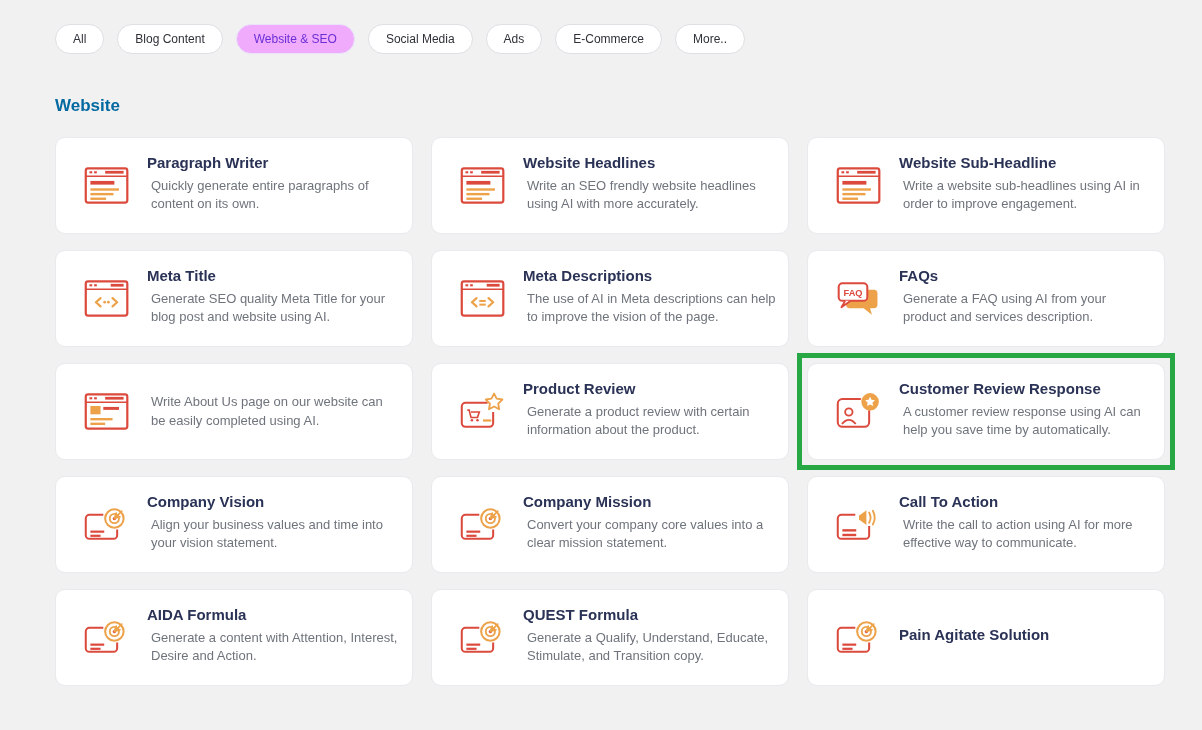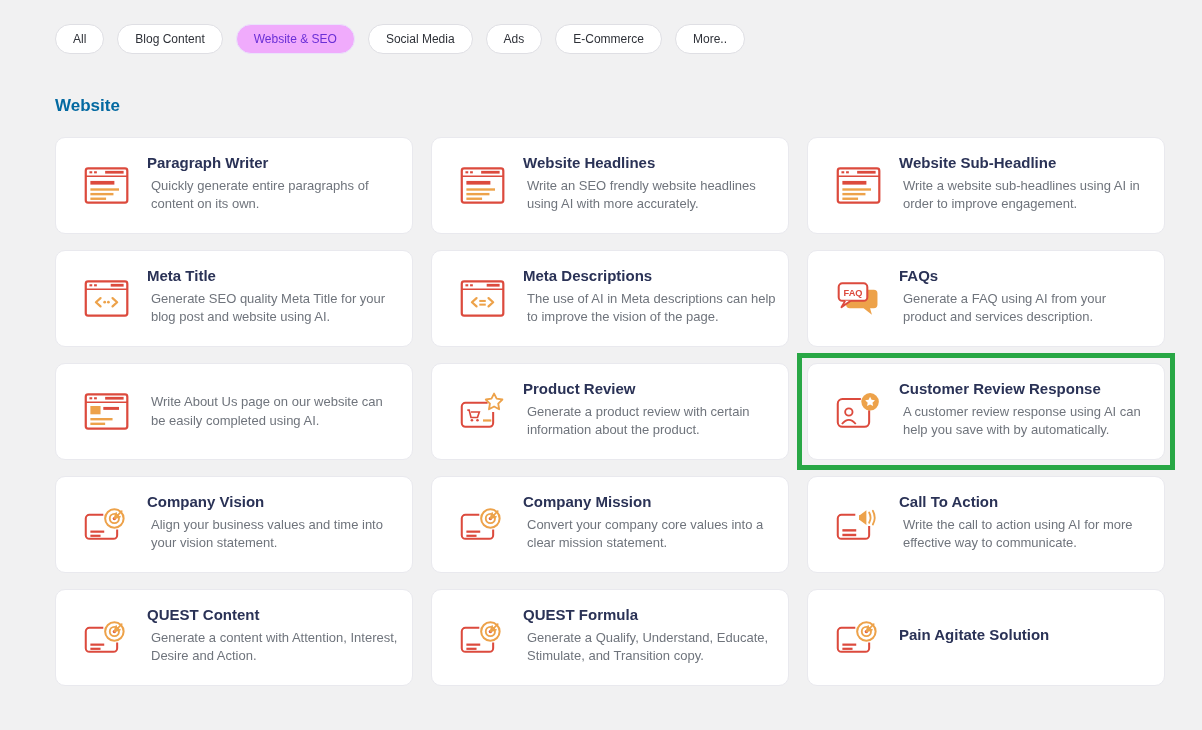--- a/index.html
+++ b/index.html
@@ -253,21 +253,21 @@
           <svg viewBox="0 0 52 44" width="48" height="44">
     <path d="M28 8 h-20 a5 5 0 0 0 -5 5 v20 a5 5 0 0 0 5 5 h24 a5 5 0 0 0 5 -5 v-13" fill="none" stroke="#dc4a3d" stroke-width="2.2"></path>
     <circle cx="15" cy="22" r="4" fill="none" stroke="#dc4a3d" stroke-width="2"></circle>
     <path d="M7.5 35 q7.5 -9 15 0" fill="none" stroke="#dc4a3d" stroke-width="2"></path>
     <circle cx="38" cy="11" r="9.5" fill="#eda24a"></circle>
     <path d="M38 5.5 l1.6 3.3 3.7 .5 -2.7 2.6 .7 3.7 -3.3 -1.8 -3.3 1.8 .7 -3.7 -2.7 -2.6 3.7 -.5 z" fill="#ffffff"></path>
   </svg>
         </span>
         <div class="card-text">
           <h3 class="card-title">Customer Review Response</h3>
-          <p class="card-desc">A customer review response using AI can help you save with by automatically.</p>
+          <p class="card-desc">A customer review response using AI can help you save time by automatically.</p>
         </div>
         <div class="highlight-ring" style="border-color: rgb(40, 167, 69);"></div>
       </div>
       <div class="card">
         <span class="icon">
           <svg viewBox="0 0 52 44" width="48" height="44">
     <path d="M22 11 h-15 a4 4 0 0 0 -4 4 v18 a4 4 0 0 0 4 4 h26 a4 4 0 0 0 4 -4 v-6" fill="none" stroke="#dc4a3d" stroke-width="2.2"></path>
     <rect x="8" y="28" width="15" height="2.4" fill="#dc4a3d"></rect>
     <rect x="8" y="32.5" width="11" height="2.4" fill="#dc4a3d"></rect>
     <circle cx="34" cy="15" r="10" fill="#ffffff" stroke="#eda24a" stroke-width="2.2"></circle>
@@ -320,21 +320,21 @@
     <path d="M22 11 h-15 a4 4 0 0 0 -4 4 v18 a4 4 0 0 0 4 4 h26 a4 4 0 0 0 4 -4 v-6" fill="none" stroke="#dc4a3d" stroke-width="2.2"></path>
     <rect x="8" y="28" width="15" height="2.4" fill="#dc4a3d"></rect>
     <rect x="8" y="32.5" width="11" height="2.4" fill="#dc4a3d"></rect>
     <circle cx="34" cy="15" r="10" fill="#ffffff" stroke="#eda24a" stroke-width="2.2"></circle>
     <circle cx="34" cy="15" r="5" fill="none" stroke="#eda24a" stroke-width="2"></circle>
     <circle cx="34" cy="15" r="1.8" fill="#dc4a3d"></circle>
     <path d="M34 15 l8 -8 m-8 8 l2 -6 m-2 6 l6 -2" stroke="#eda24a" stroke-width="1.8" fill="none" stroke-linecap="round"></path>
   </svg>
         </span>
         <div class="card-text">
-          <h3 class="card-title">QUEST Content</h3>
+          <h3 class="card-title">AIDA Formula</h3>
           <p class="card-desc">Generate a content with Attention, Interest, Desire and Action.</p>
         </div>
       </div>
       <div class="card">
         <span class="icon">
           <svg viewBox="0 0 52 44" width="48" height="44">
     <path d="M22 11 h-15 a4 4 0 0 0 -4 4 v18 a4 4 0 0 0 4 4 h26 a4 4 0 0 0 4 -4 v-6" fill="none" stroke="#dc4a3d" stroke-width="2.2"></path>
     <rect x="8" y="28" width="15" height="2.4" fill="#dc4a3d"></rect>
     <rect x="8" y="32.5" width="11" height="2.4" fill="#dc4a3d"></rect>
     <circle cx="34" cy="15" r="10" fill="#ffffff" stroke="#eda24a" stroke-width="2.2"></circle>

